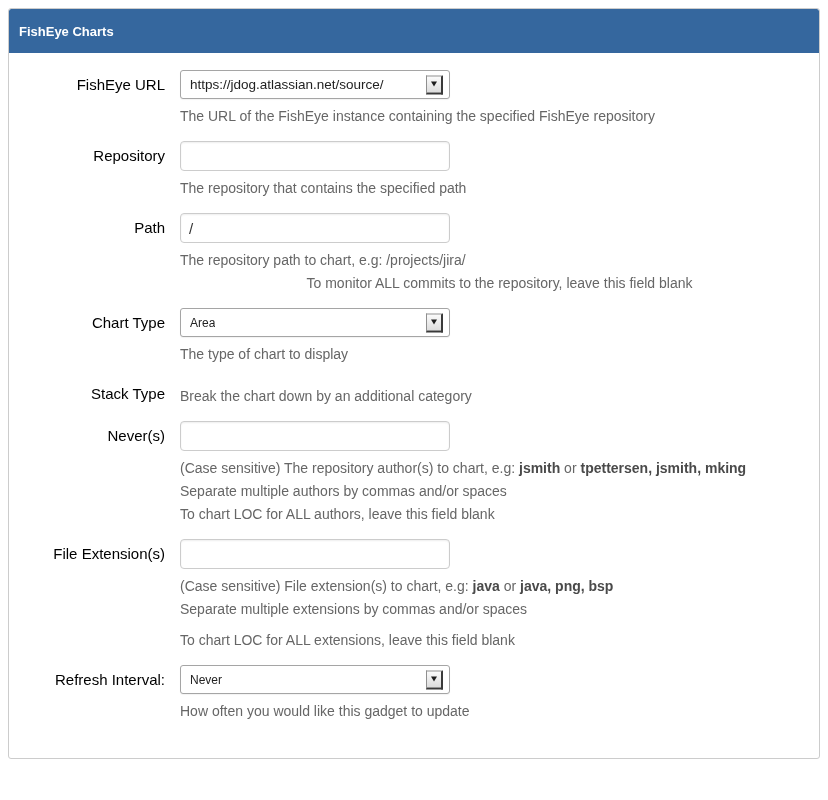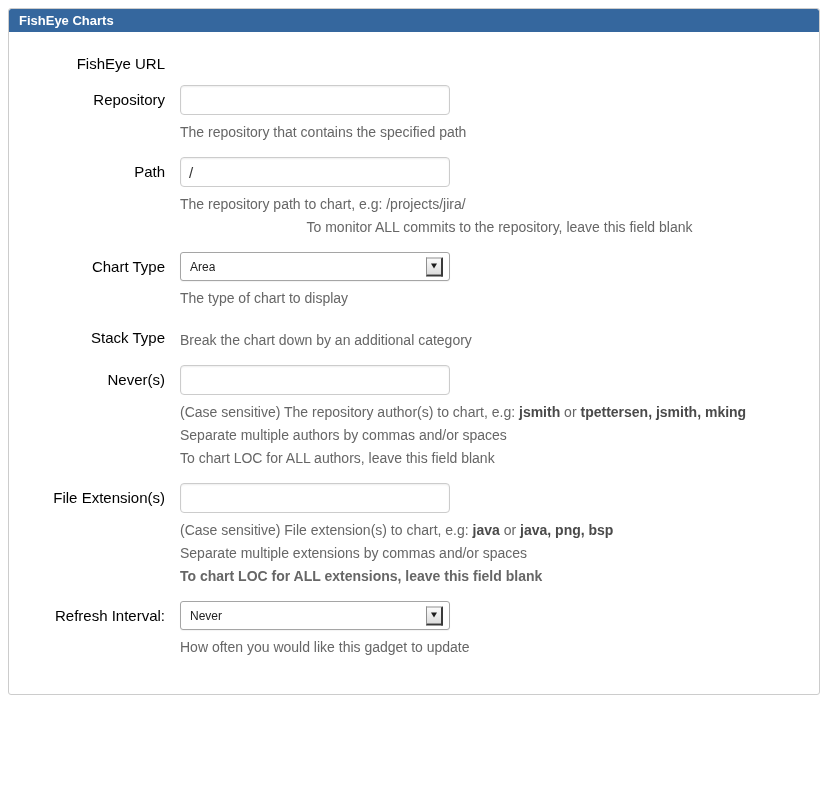--- a/index.html
+++ b/index.html
@@ -8,21 +8,21 @@
 
   .panel {
     margin:8px;
     width:812px;
     border:1px solid #cccccc;
     border-radius:3px;
     background:#ffffff;
     overflow:hidden;
   }
   .panel-header {
-    height:23px;
+    height:44px;
     background:#35679e;
     display:flex;
     align-items:center;
     padding-left:10px;
     border-radius:2px 2px 0 0;
   }
   .panel-title {
     color:#ffffff;
     font-weight:bold;
     font-size:13px;
@@ -123,20 +123,29 @@
 <body>
 
 <div class="panel">
   <div class="panel-header">
     <span class="panel-title">FishEye Charts</span>
   </div>
   <div class="panel-body">
 
     <div class="row">
       <div class="lbl">FishEye URL</div>
+      <div class="ctl-col">
+        <div class="sel small">
+          <span class="sel-value">https://jdog.atlassian.net/source/</span>
+          <span class="sel-btn">
+              <span class="tri"></span>
+            </span>
+        </div>
+        <div class="desc">The URL of the FishEye instance containing the specified FishEye repository</div>
+      </div>
     </div>
 
     <div class="row">
       <div class="lbl">Repository</div>
       <div class="ctl-col">
         <input type="text" value="" style="">
         <div class="desc">The repository that contains the specified path</div>
       </div>
     </div>
 
@@ -178,21 +187,21 @@
         <div class="desc" style="margin-top:0;">To chart LOC for ALL authors, leave this field blank</div>
       </div>
     </div>
 
     <div class="row">
       <div class="lbl">File Extension(s)</div>
       <div class="ctl-col">
         <input type="text" value="" style="">
         <div class="desc"><span>(Case sensitive) File extension(s) to chart, e.g: </span><b>java</b><span> or </span><b>java, png, bsp</b></div>
         <div class="desc" style="margin-top:0;">Separate multiple extensions by commas and/or spaces</div>
-        <div class="desc" style="margin-top:0;font-weight:bold;">To chart LOC for ALL extensions, leave this field blank</div>
+        <div class="desc" style="margin-top:8px;">To chart LOC for ALL extensions, leave this field blank</div>
       </div>
     </div>
 
     <div class="row">
       <div class="lbl">Refresh Interval:</div>
       <div class="ctl-col">
         <div class="sel">
           <span class="sel-value">Never</span>
           <span class="sel-btn">
               <span class="tri"></span>

